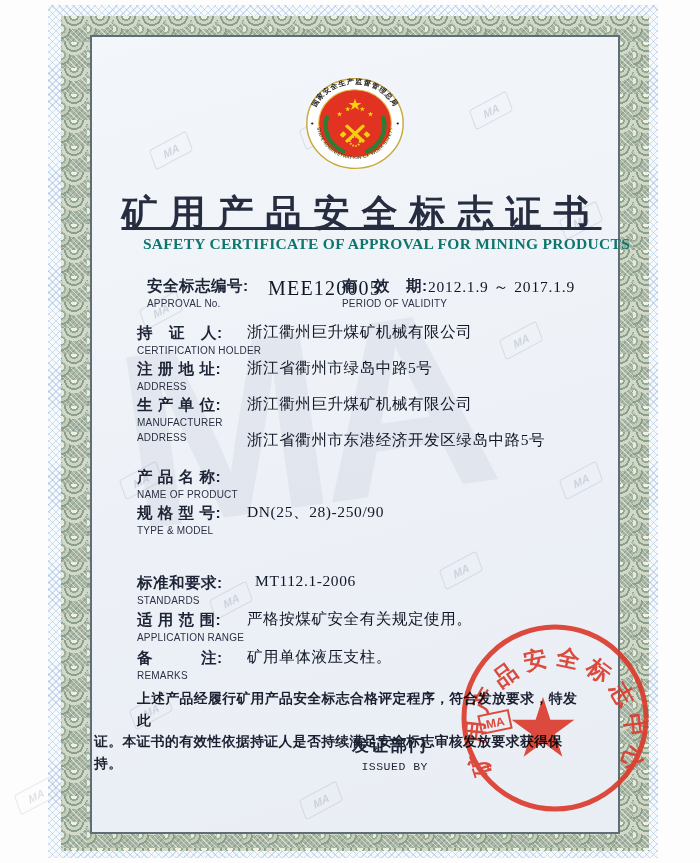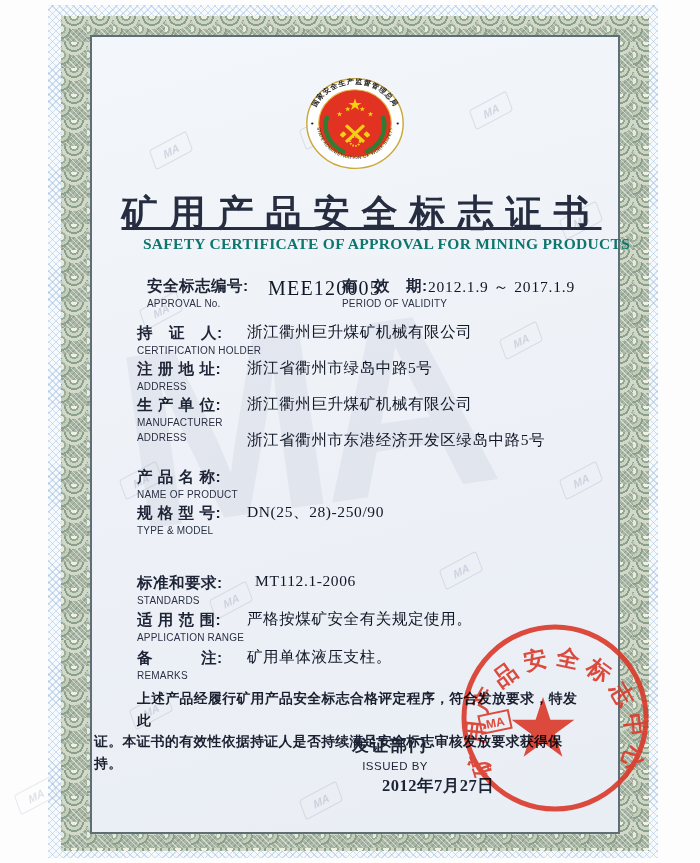--- a/index.html
+++ b/index.html
@@ -53,21 +53,21 @@
   .vl-label{position:absolute;left:249px;top:0;}
   .vl-value{position:absolute;left:335px;top:1px;font-size:15.5px;letter-spacing:.8px;}
   .row{position:absolute;left:28px;width:485px;margin-left:16px;}
   .row .val{position:absolute;left:110px;top:-1px;}
   .declaration{position:absolute;left:1px;top:651px;width:496px;
     font-family:"Liberation Serif",serif;font-weight:600;font-size:13.8px;
     line-height:21.5px;color:#1a2030;letter-spacing:.4px;}
   .decl-line1{padding-left:43px;}
   .issuer{position:absolute;left:235px;top:697px;width:100px;text-align:right;}
   .issuer-cn{font-size:17px;font-weight:bold;letter-spacing:2px;color:#1c2334;font-family:"Liberation Serif",serif;}
-  .issuer-en{font-size:11.5px;letter-spacing:.5px;color:#20273a;margin-top:3px;font-family:Liberation Sans, sans-serif;}
+  .issuer-en{font-size:11.5px;letter-spacing:.5px;color:#20273a;margin-top:3px;font-family:Liberation Mono, monospace;}
   .issue-date{position:absolute;left:280px;top:738px;width:130px;text-align:center;
     font-size:16.5px;font-weight:bold;color:#1c2334;letter-spacing:.5px;}
   
   .stamp{position:absolute;left:364px;top:583px;width:196px;height:196px;z-index:5;
     mix-blend-mode:multiply;opacity:.92;}
   
   .wm-large{
     position:absolute;left:120px;top:295px;z-index:1;
     font-family:"Liberation Sans",sans-serif;font-weight:bold;font-size:250px;line-height:1;
     letter-spacing:-14px;color:rgba(146,157,178,.13);transform:rotate(-8deg);
@@ -209,21 +209,20 @@
 
   <div class="declaration">
     <div class="decl-line1">上述产品经履行矿用产品安全标志合格评定程序，符合发放要求，特发此</div>
     <div class="decl-line2">证。本证书的有效性依据持证人是否持续满足安全标志审核发放要求获得保持。</div>
   </div>
 
   <div class="issuer">
     <div class="issuer-cn">发证部门</div>
     <div class="issuer-en">ISSUED BY</div>
   </div>
-  <div class="issue-date">2012年7月27日</div>
 
   <svg class="stamp" viewBox="0 0 196 196">
     <defs>
       <path id="sealArc" d="M 36,154 A 72,72 0 1 1 160,154" fill="none"></path>
       <polygon id="sealStar" points="0,-1 0.224,-0.309 0.951,-0.309 0.363,0.118 0.588,0.809 0,0.382 -0.588,0.809 -0.363,0.118 -0.951,-0.309 -0.224,-0.309"></polygon>
     </defs>
     <circle cx="98" cy="98" r="91" fill="none" stroke="#d93a2b" stroke-width="5"></circle>
     <text font-size="23" font-weight="bold" fill="#d93a2b" letter-spacing="7" font-family="Liberation Sans, sans-serif">
       <textPath href="#sealArc" startOffset="50%" text-anchor="middle">矿用产品安全标志中心</textPath>
     </text>

